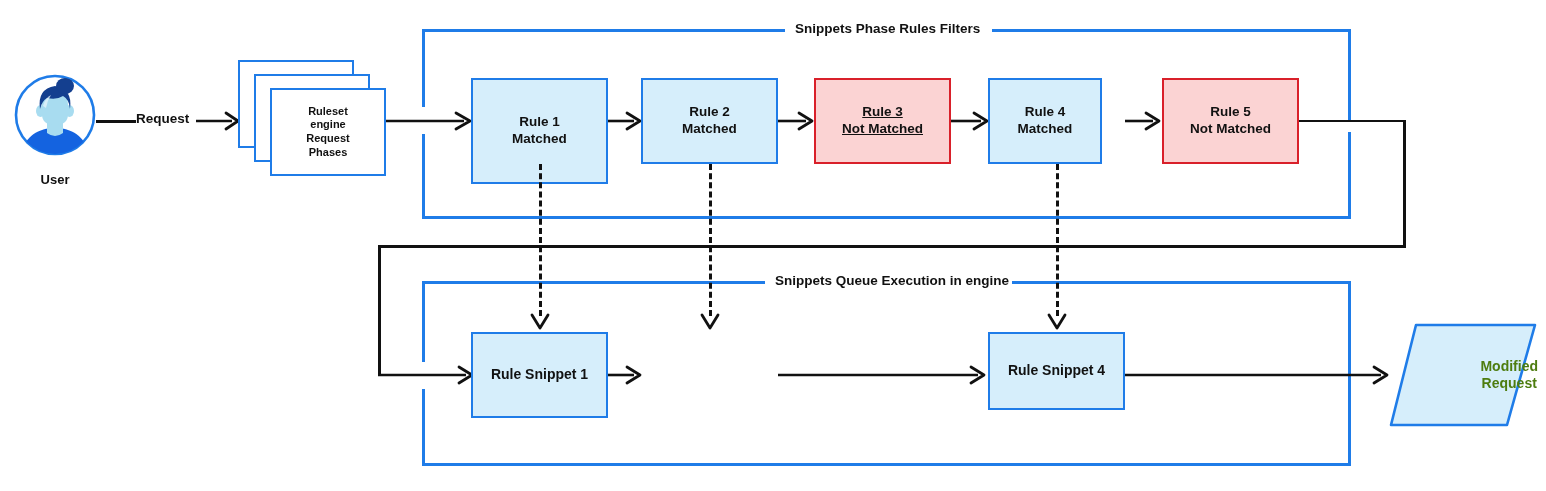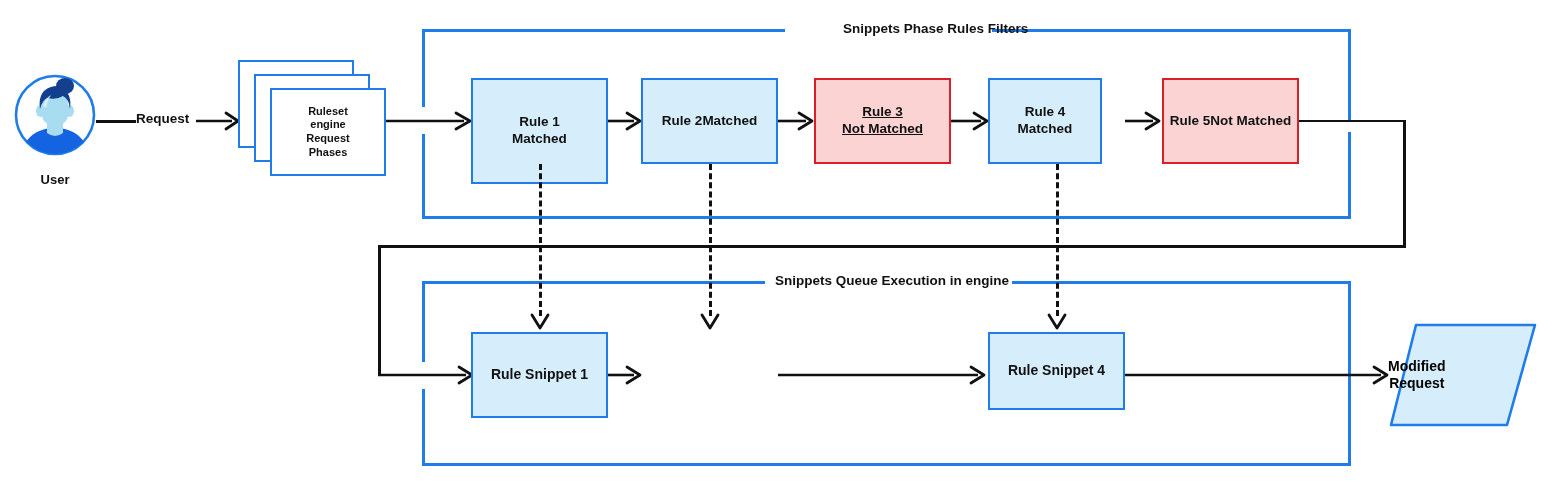--- a/index.html
+++ b/index.html
@@ -11,22 +11,22 @@
 
   .rule-box{border:2px solid #1f7ce8;background:#d6eefb;font-size:13.5px;}
   .rule-box.nomatch{border-color:#d9202a;background:#fbd3d3;}
   .snippet-box{border:2px solid #1f7ce8;background:#d6eefb;font-size:14px;}
 
   .stack-back{position:absolute;box-sizing:border-box;border:2.5px solid #1f7ce8;background:#ffffff;}
 
   .ruleset-front{border:2.5px solid #1f7ce8;background:#ffffff;font-size:11px;}
 
   .para-wrap{position:absolute;}
-  .para-label{position:absolute;inset:0;display:flex;align-items:center;justify-content:flex-start;
-              font-weight:700;font-size:14px;color:#000000;text-align:center;line-height:1.25;}
+  .para-label{position:absolute;inset:0;display:flex;align-items:center;justify-content:flex-end;
+              font-weight:700;font-size:14px;color:#4d7c0f;text-align:center;line-height:1.25;}
 
   
   .ln{position:absolute;background:#111111;}
 
   
   .bk{position:absolute;background:#1f7ce8;}
 
   .lbl{position:absolute;font-weight:700;color:#111111;white-space:nowrap;}
 
   .vdash{position:absolute;width:0;border-left:3px dashed #111111;}
@@ -86,21 +86,21 @@
   </div>
 
   <svg class="arrowsvg" style="left:386px;top:108px;" width="88" height="26" viewBox="0 0 88 26">
     <line x1="0" y1="13" x2="78" y2="13" stroke="#111111" stroke-width="2.6"></line>
     <polyline points="70,5 84,13 70,21" fill="none" stroke="#111111" stroke-width="2.8" stroke-linecap="round" stroke-linejoin="round"></polyline>
   </svg>
 
   <div class="bk" style="left:422px;top:29px;width:363px;height:2.6px;"></div>
 
   <div class="bk" style="left:992px;top:29px;width:359px;height:2.6px;"></div>
-  <div class="lbl" style="left:795px;top:21px;font-size:13.5px;margin-left:48px;">Snippets Phase Rules Filters</div>
+  <div class="lbl" style="left:795px;top:21px;font-size:13.5px;">Snippets Phase Rules Filters</div>
 
   <div class="bk" style="left:422px;top:29px;width:2.6px;height:78px;"></div>
 
   <div class="bk" style="left:422px;top:134px;width:2.6px;height:85px;"></div>
 
   <div class="bk" style="left:1348px;top:29px;width:2.6px;height:91px;"></div>
 
   <div class="bk" style="left:1348px;top:132px;width:2.6px;height:87px;"></div>
 
   <div class="bk" style="left:422px;top:216.4px;width:929px;height:2.6px;"></div>
@@ -111,21 +111,21 @@
       <span>Matched</span>
     </div>
   </div>
 
   <svg class="arrowsvg" style="left:608px;top:108px;" width="36" height="26" viewBox="0 0 36 26">
     <line x1="0" y1="13" x2="26" y2="13" stroke="#111111" stroke-width="2.6"></line>
     <polyline points="19,5 32,13 19,21" fill="none" stroke="#111111" stroke-width="2.8" stroke-linecap="round" stroke-linejoin="round"></polyline>
   </svg>
 
   <div class="node rule-box" style="left:641px;top:78px;width:137px;height:86px;">
-    <div style="display:flex;">
+    <div style="display:flex;flex-direction:column;">
       <span>Rule 2</span>
       <span>Matched</span>
     </div>
   </div>
 
   <svg class="arrowsvg" style="left:778px;top:108px;" width="38" height="26" viewBox="0 0 38 26">
     <line x1="0" y1="13" x2="28" y2="13" stroke="#111111" stroke-width="2.6"></line>
     <polyline points="21,5 34,13 21,21" fill="none" stroke="#111111" stroke-width="2.8" stroke-linecap="round" stroke-linejoin="round"></polyline>
   </svg>
 
@@ -147,21 +147,21 @@
       <span>Matched</span>
     </div>
   </div>
 
   <svg class="arrowsvg" style="left:1125px;top:108px;" width="38" height="26" viewBox="0 0 38 26">
     <line x1="0" y1="13" x2="28" y2="13" stroke="#111111" stroke-width="2.6"></line>
     <polyline points="21,5 34,13 21,21" fill="none" stroke="#111111" stroke-width="2.8" stroke-linecap="round" stroke-linejoin="round"></polyline>
   </svg>
 
   <div class="node rule-box nomatch" style="left:1162px;top:78px;width:137px;height:86px;">
-    <div style="display:flex;">
+    <div style="display:flex;flex-direction:column;">
       <span>Rule 5</span>
       <span>Not Matched</span>
     </div>
   </div>
 
   <div class="ln" style="left:1299px;top:119.6px;width:107px;height:2.6px;"></div>
   <div class="ln" style="left:1403.4px;top:119.6px;width:2.6px;height:128px;"></div>
   <div class="ln" style="left:378px;top:245.4px;width:1028px;height:2.6px;"></div>
   <div class="ln" style="left:378px;top:245.4px;width:2.6px;height:129px;"></div>
   <svg class="arrowsvg" style="left:378px;top:362px;" width="98" height="26" viewBox="0 0 98 26">

